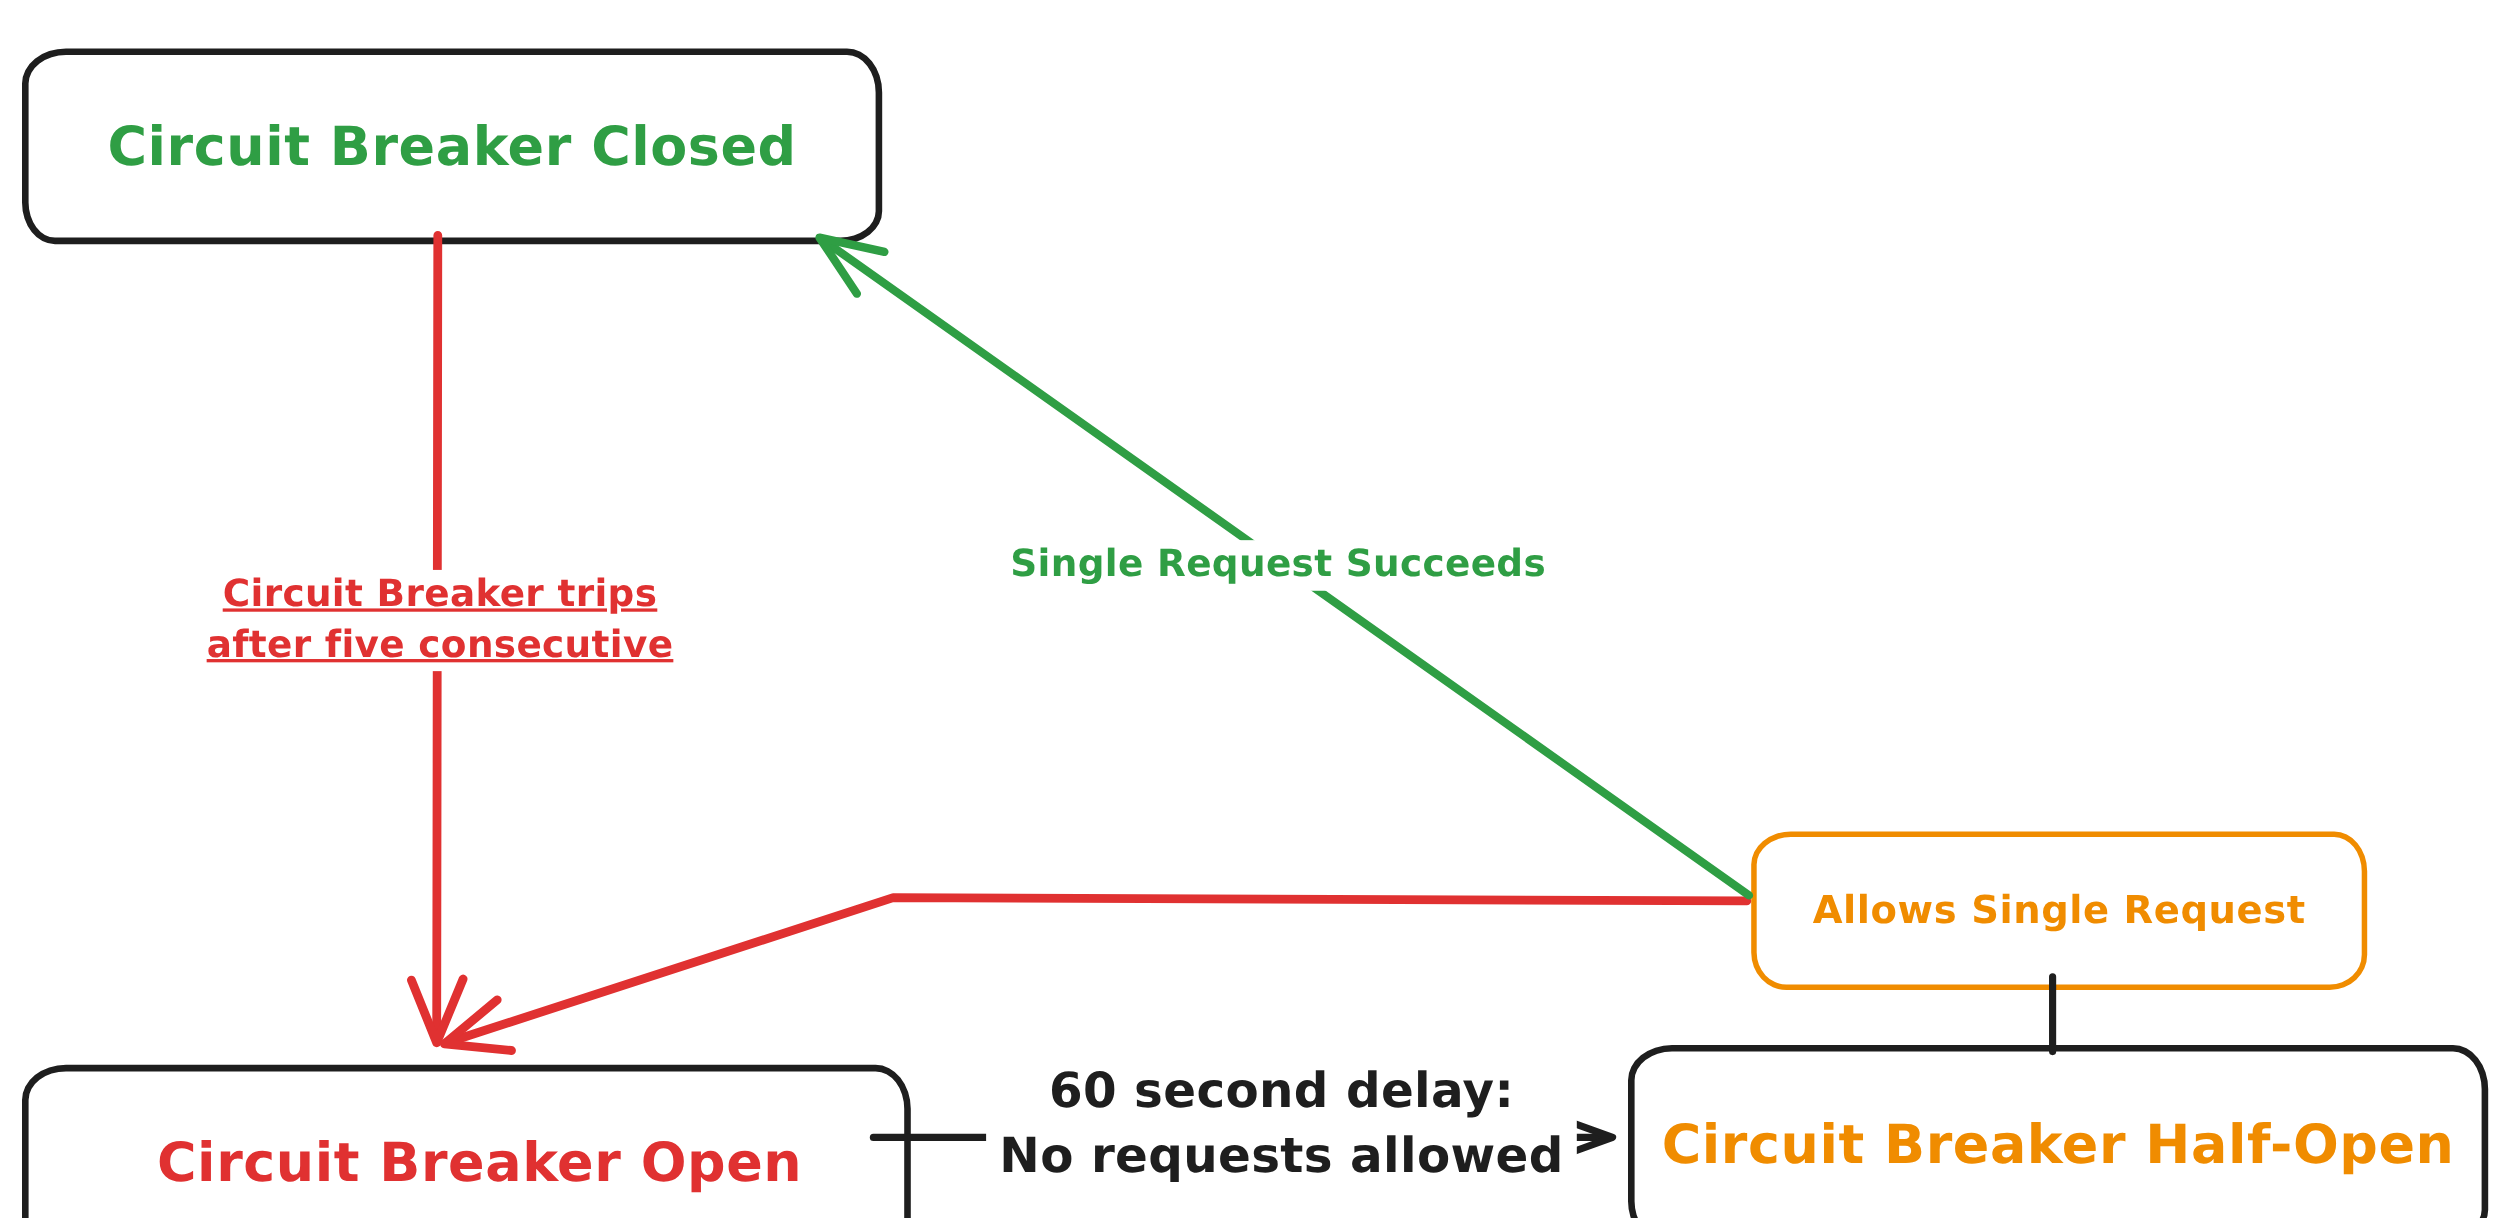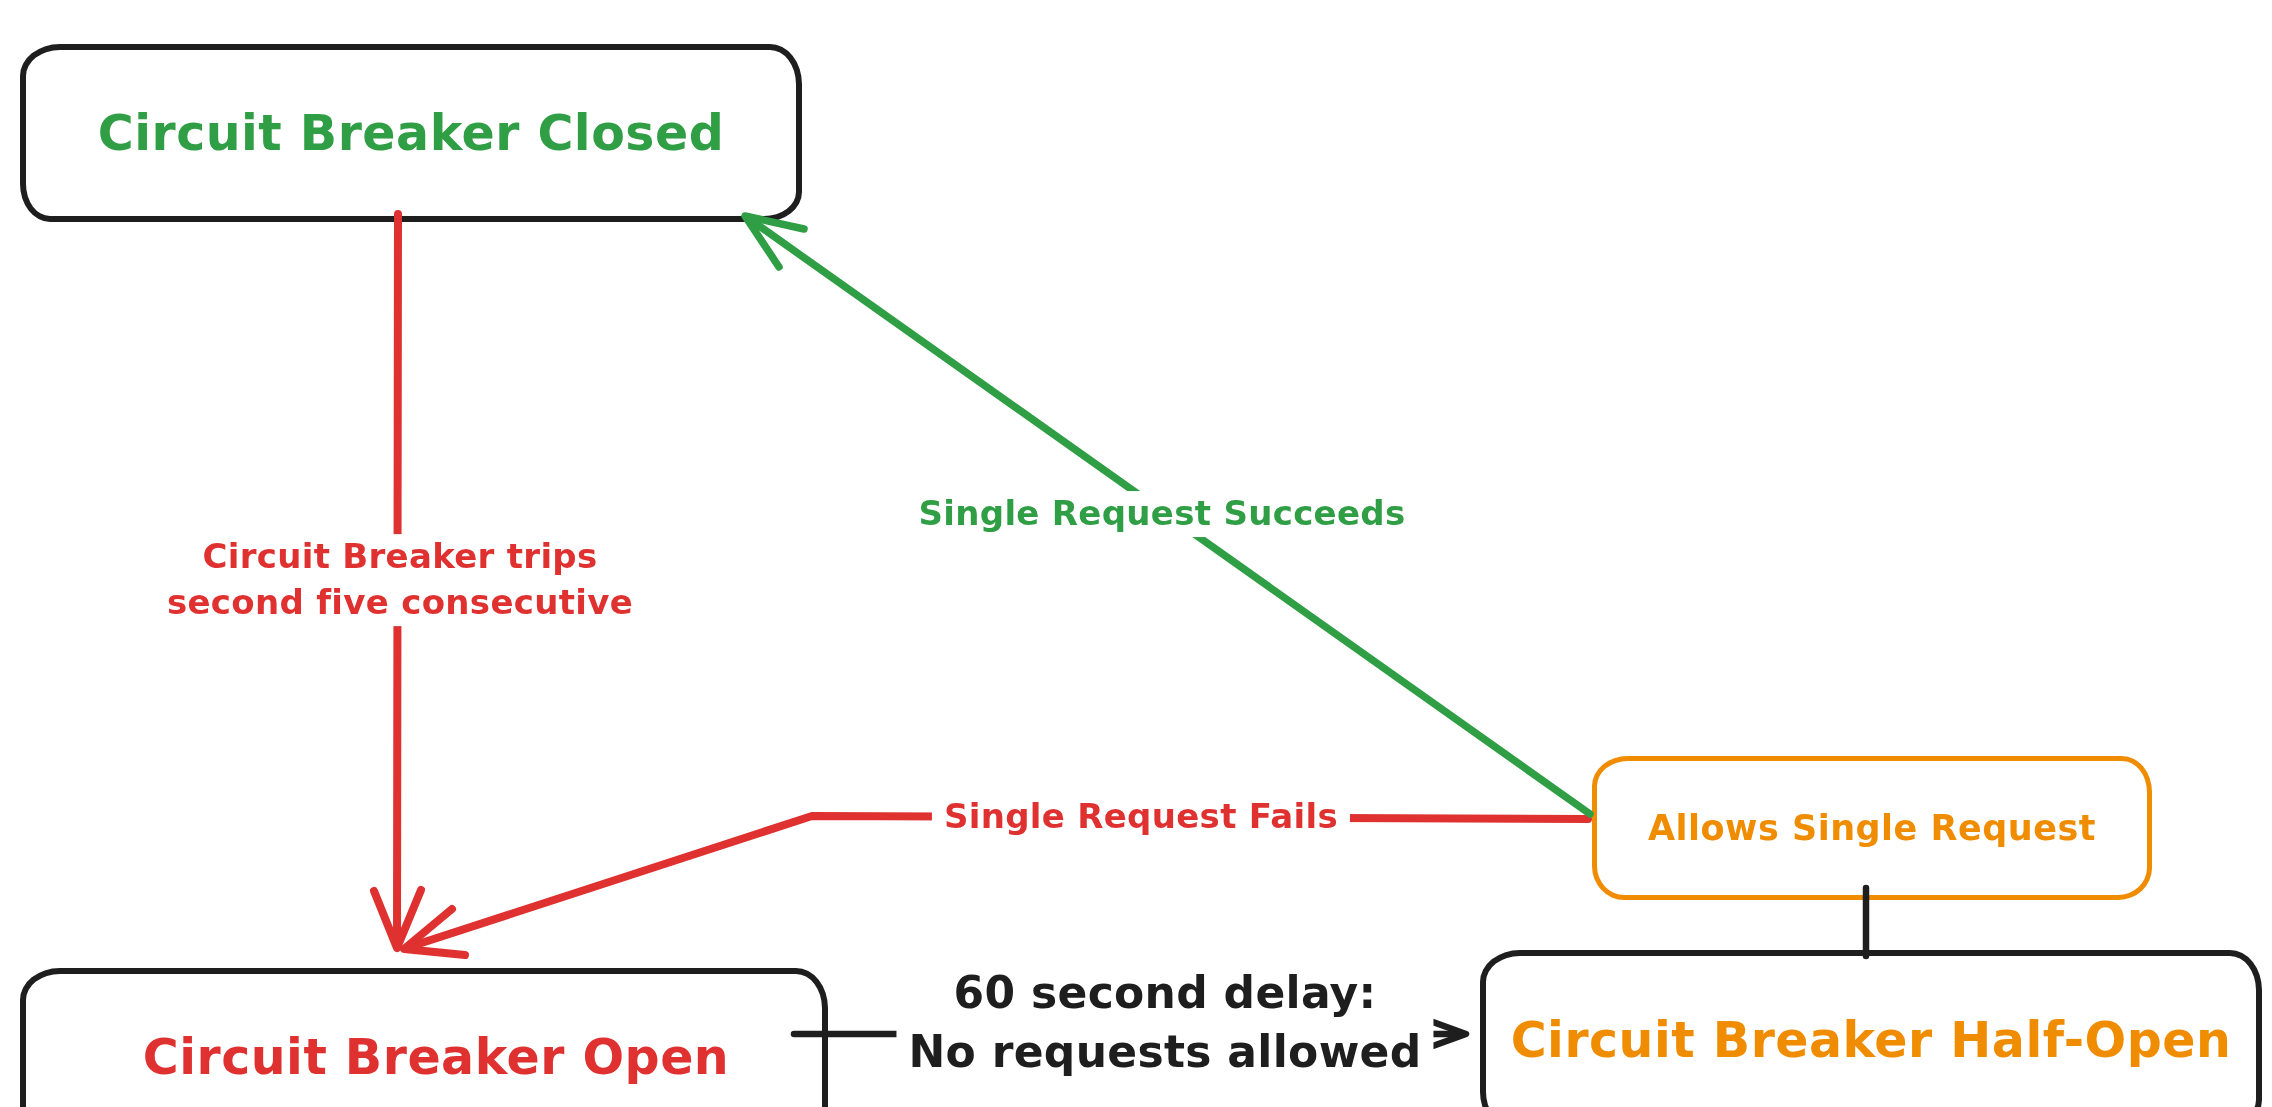--- a/index.html
+++ b/index.html
@@ -35,21 +35,21 @@
   .t-orange{color:var(--orange);}
   .t-ink{color:var(--ink);}
 
   .edge-label{
     position:absolute;z-index:3;transform:translate(-50%,-50%);
     background:var(--background,#fff);
     font-weight:bold;font-size:34px;line-height:1.35;
     text-align:center;white-space:nowrap;padding:0 12px;letter-spacing:.3px;
   }
   .edge-label span{display:block;}
-  .label-trips{left:400px;top:552px;}
+  .label-trips{left:400px;top:536px;text-decoration:underline;}
   .label-succeeds{left:1162px;top:486px;}
   .label-fails{left:1141px;top:789px;}
   .label-delay{left:1165px;top:994px;font-size:44px;}
 </style>
 </head>
 <body>
 
 <div class="canvas">
 
   <svg class="wires" viewBox="0 0 2272 1107" aria-hidden="true">
@@ -80,29 +80,26 @@
   <div class="node node-half-open border-ink">
     <span class="node-title t-orange">Circuit Breaker Half-Open</span>
   </div>
 
   <div class="node node-allows border-orange">
     <span class="node-title t-orange">Allows Single Request</span>
   </div>
 
   <div class="edge-label label-trips t-red">
     <span>Circuit Breaker trips</span>
-    <span>second five consecutive</span>
+    <span>after five consecutive</span>
   </div>
 
   <div class="edge-label label-succeeds t-green">
     <span>Single Request Succeeds</span>
   </div>
 
-  <div class="edge-label label-fails t-red">
-    <span>Single Request Fails</span>
-  </div>
 
   <div class="edge-label label-delay t-ink">
     <span>60 second delay:</span>
     <span>No requests allowed</span>
   </div>
 
 </div>
 
 </body></html>

